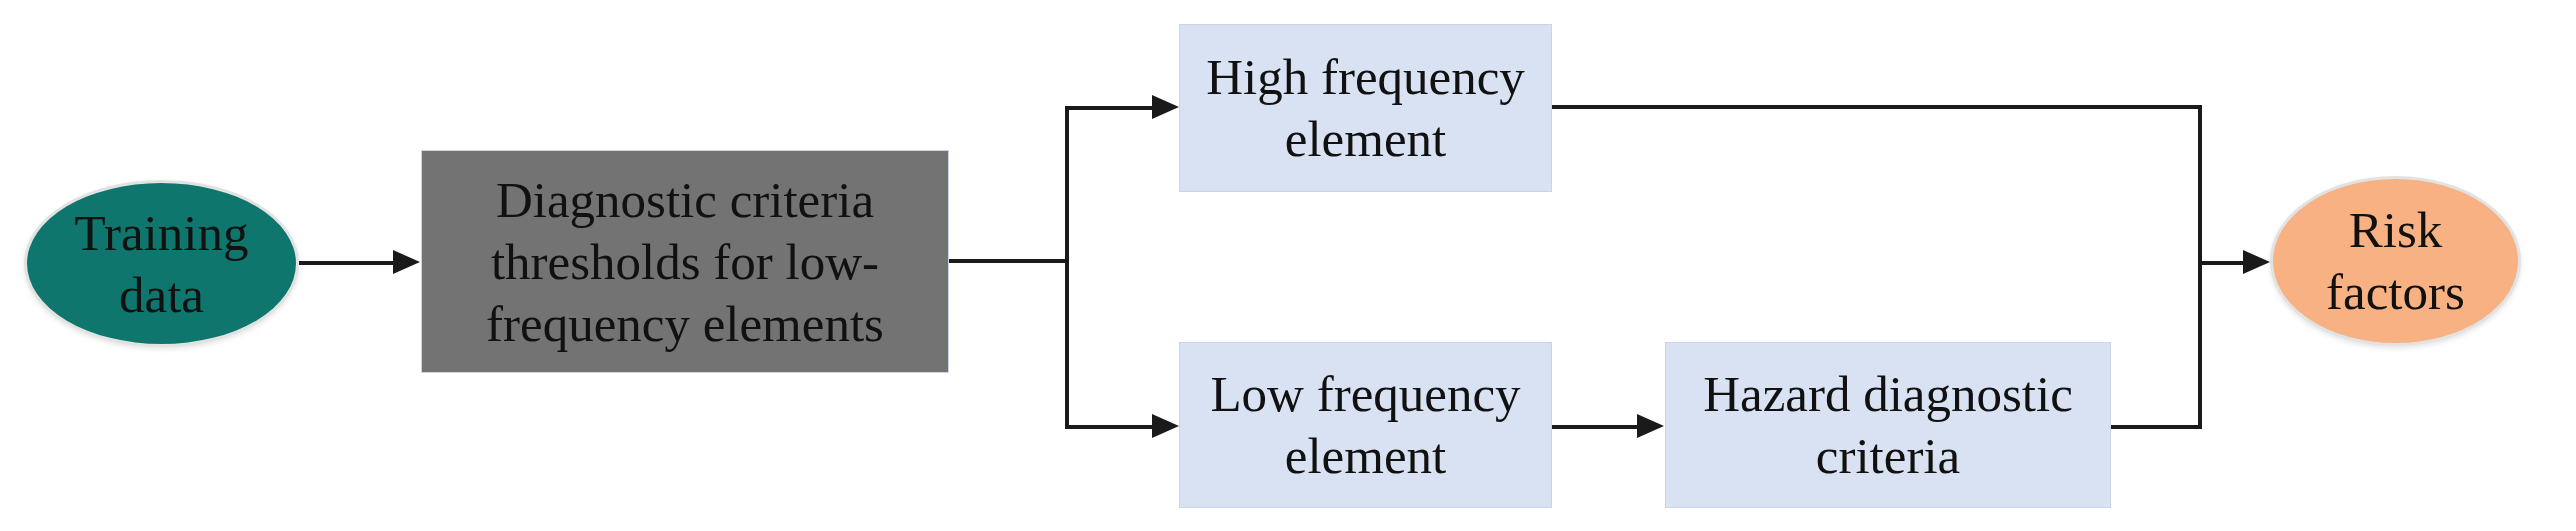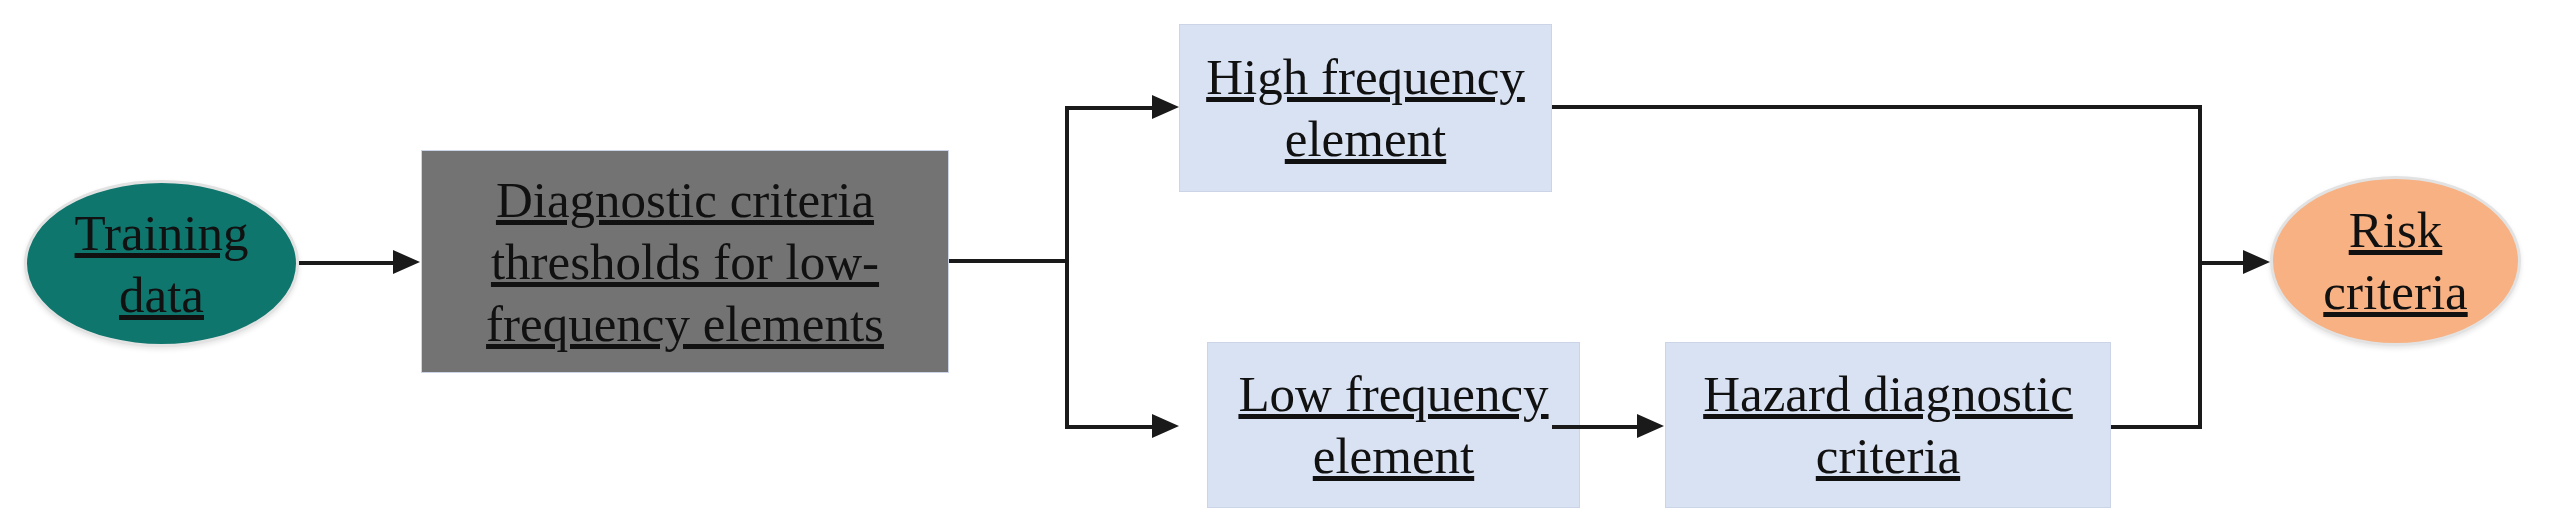--- a/index.html
+++ b/index.html
@@ -15,21 +15,21 @@
     position: absolute;
     display: flex;
     align-items: center;
     justify-content: center;
     text-align: center;
     color: #111111;
     font-size: 51px;
     line-height: 62px;
     box-sizing: border-box;
   }
-  .node .label { white-space: pre-line; text-decoration: underline; }
+  .node .label { white-space: pre-line; }
   .rect {
     background: #D9E2F3;
     border: 1.6px solid #ccd5e8;
   }
   .ellipse {
     background: #F7B183;
     border: 3.2px solid #e2e2e2;
     border-radius: 50%;
     box-shadow: 0 2.4px 4.9px rgba(0,0,0,0.10);
   }
@@ -58,33 +58,33 @@
     <span class="label">Diagnostic criteria
 thresholds for low-
 frequency elements</span>
   </div>
 
   <div class="node rect" style="left: 1179px; top: 24px; width: 373px; height: 168px; background: rgb(217, 226, 243);">
     <span class="label">High frequency
 element</span>
   </div>
 
-  <div class="node rect" style="left: 1179px; top: 342px; width: 373px; height: 166px; background: rgb(217, 226, 243); margin-left: 28px;">
+  <div class="node rect" style="left: 1179px; top: 342px; width: 373px; height: 166px; background: rgb(217, 226, 243);">
     <span class="label">Low frequency
 element</span>
   </div>
 
   <div class="node rect" style="left: 1665px; top: 342px; width: 446px; height: 166px; background: rgb(217, 226, 243); text-align: center;">
     <span class="label">Hazard diagnostic
 criteria</span>
   </div>
 
   <div class="node ellipse" style="left: 2270px; top: 176px; width: 251px; height: 170px; background: rgb(247, 177, 131);">
     <span class="label">Risk
-criteria</span>
+factors</span>
   </div>
 
   <div class="line-h" style="left:299px; top:261px; width:95px;"></div>
   <div class="arrowhead" style="left:393px; top:250px;"></div>
 
   <div class="line-h" style="left:949px; top:259px; width:120px;"></div>
   <div class="line-v" style="left:1065px; top:106px; height:322px;"></div>
 
   <div class="line-h" style="left:1065px; top:106px; width:87px;"></div>
   <div class="arrowhead" style="left:1152px; top:95px;"></div>

